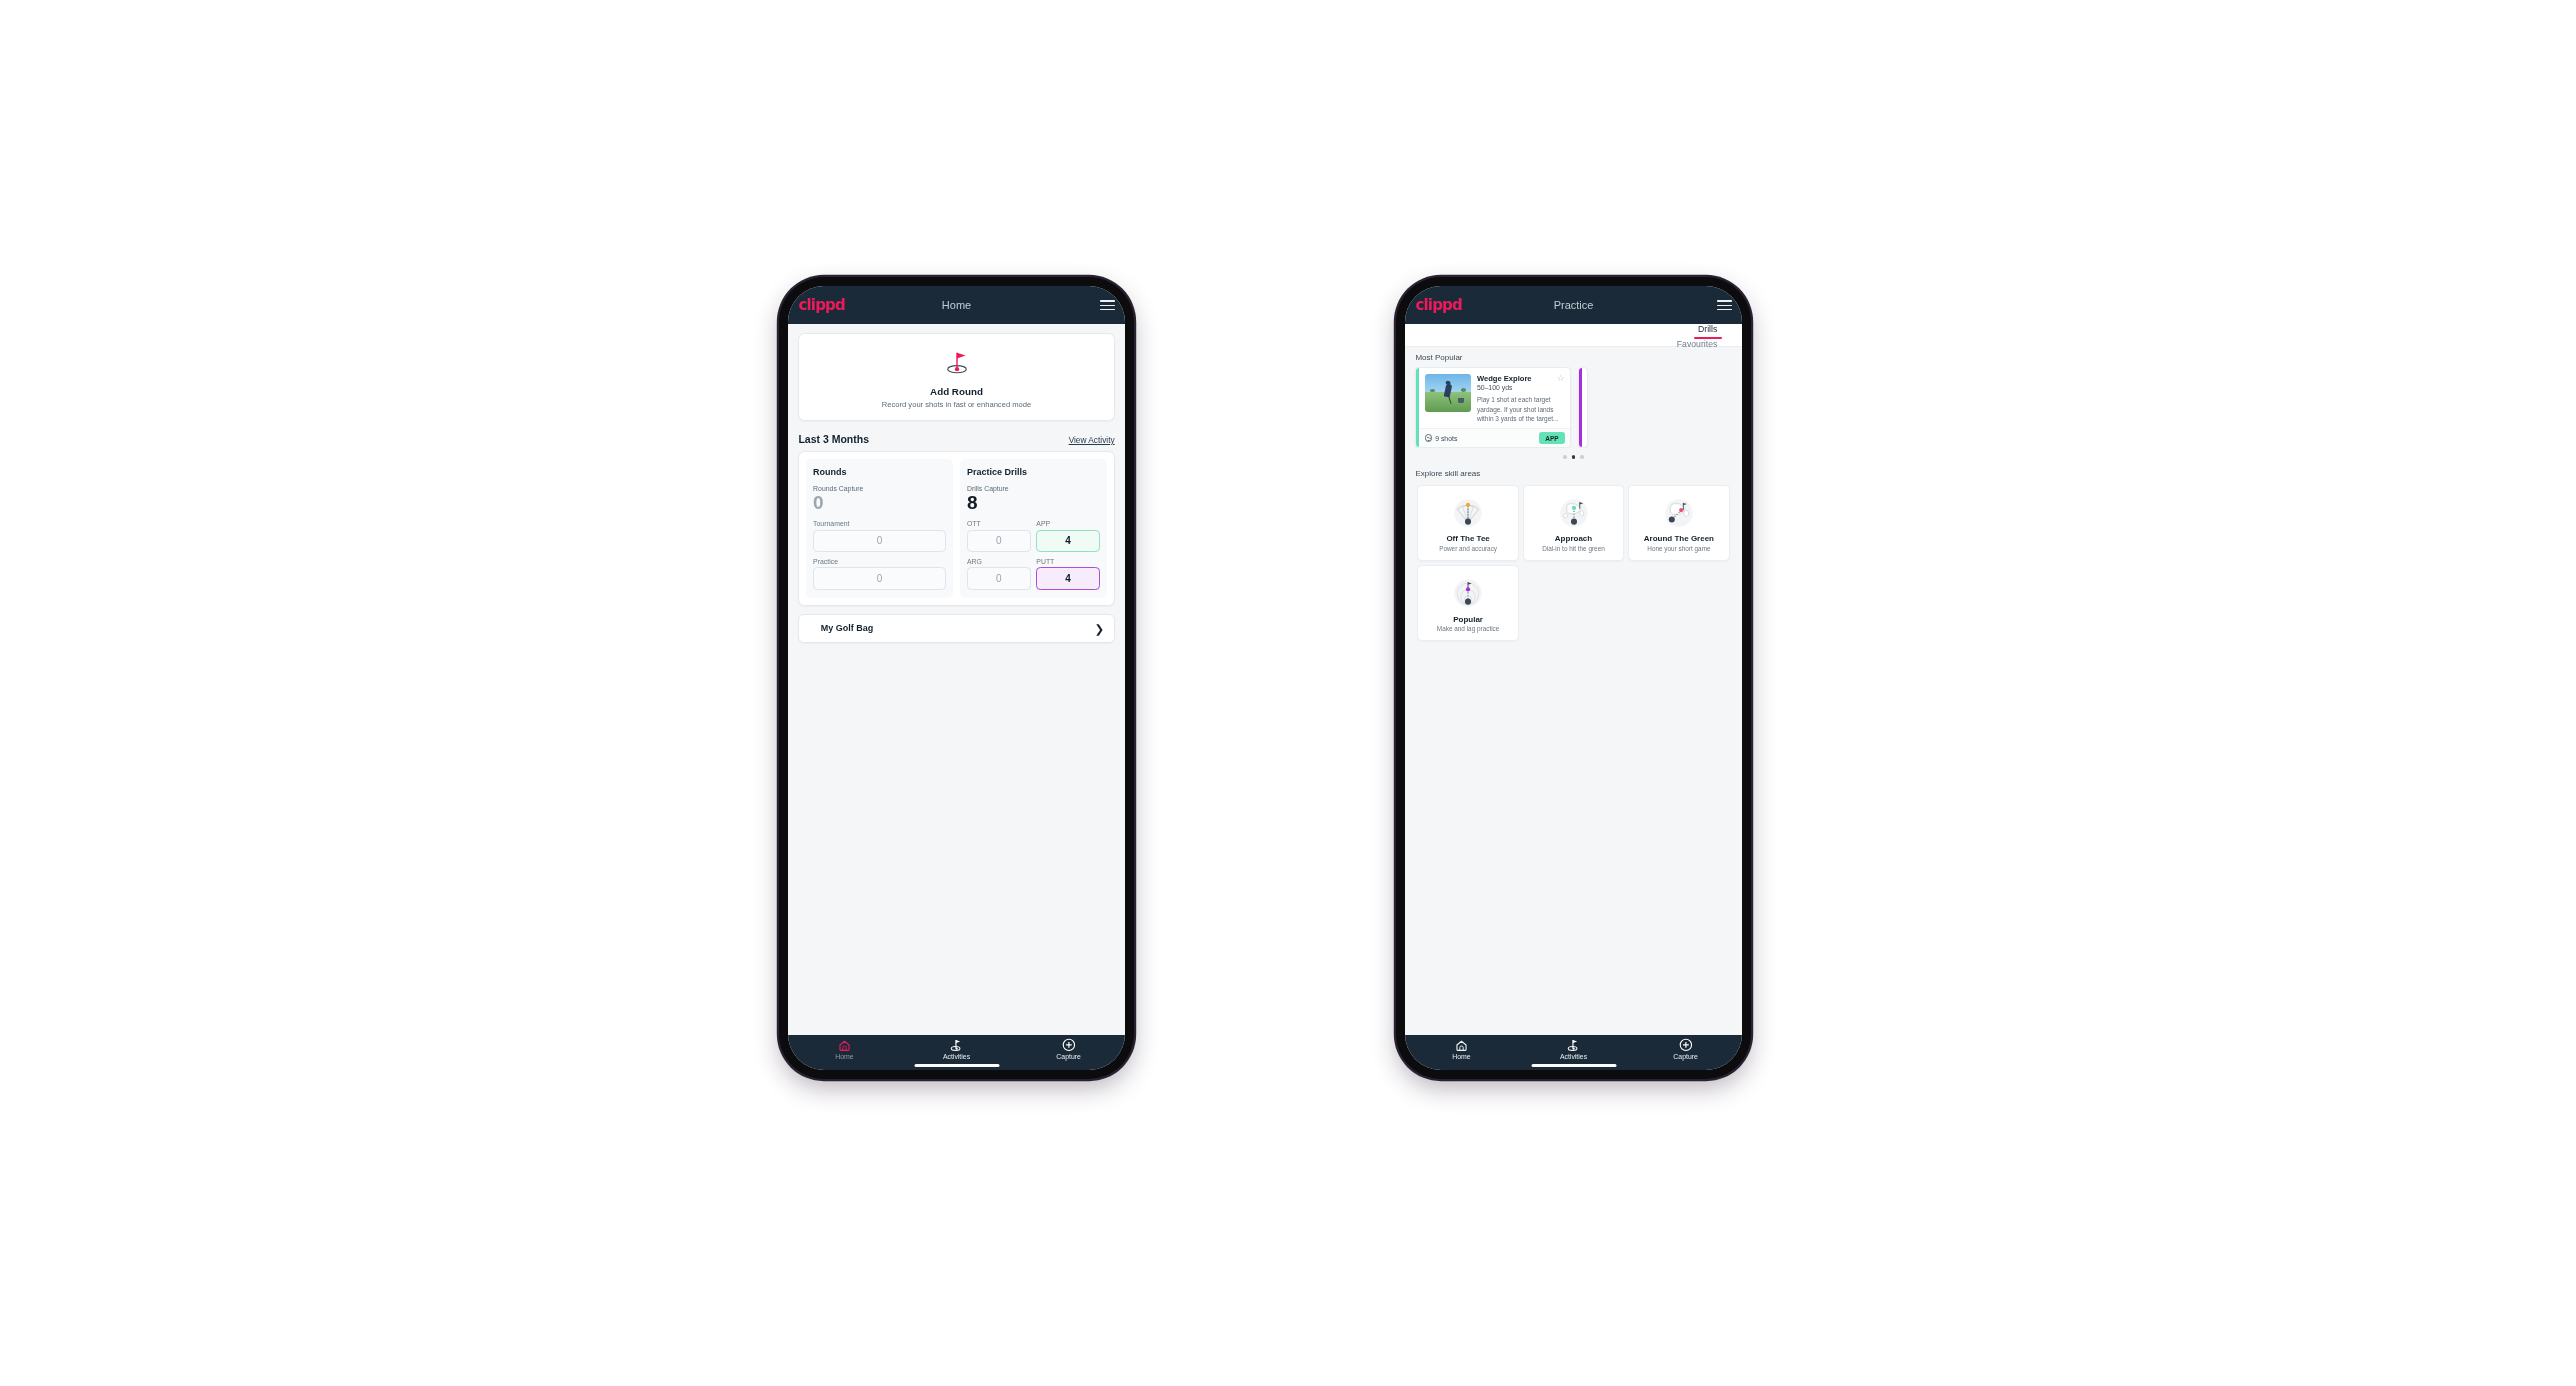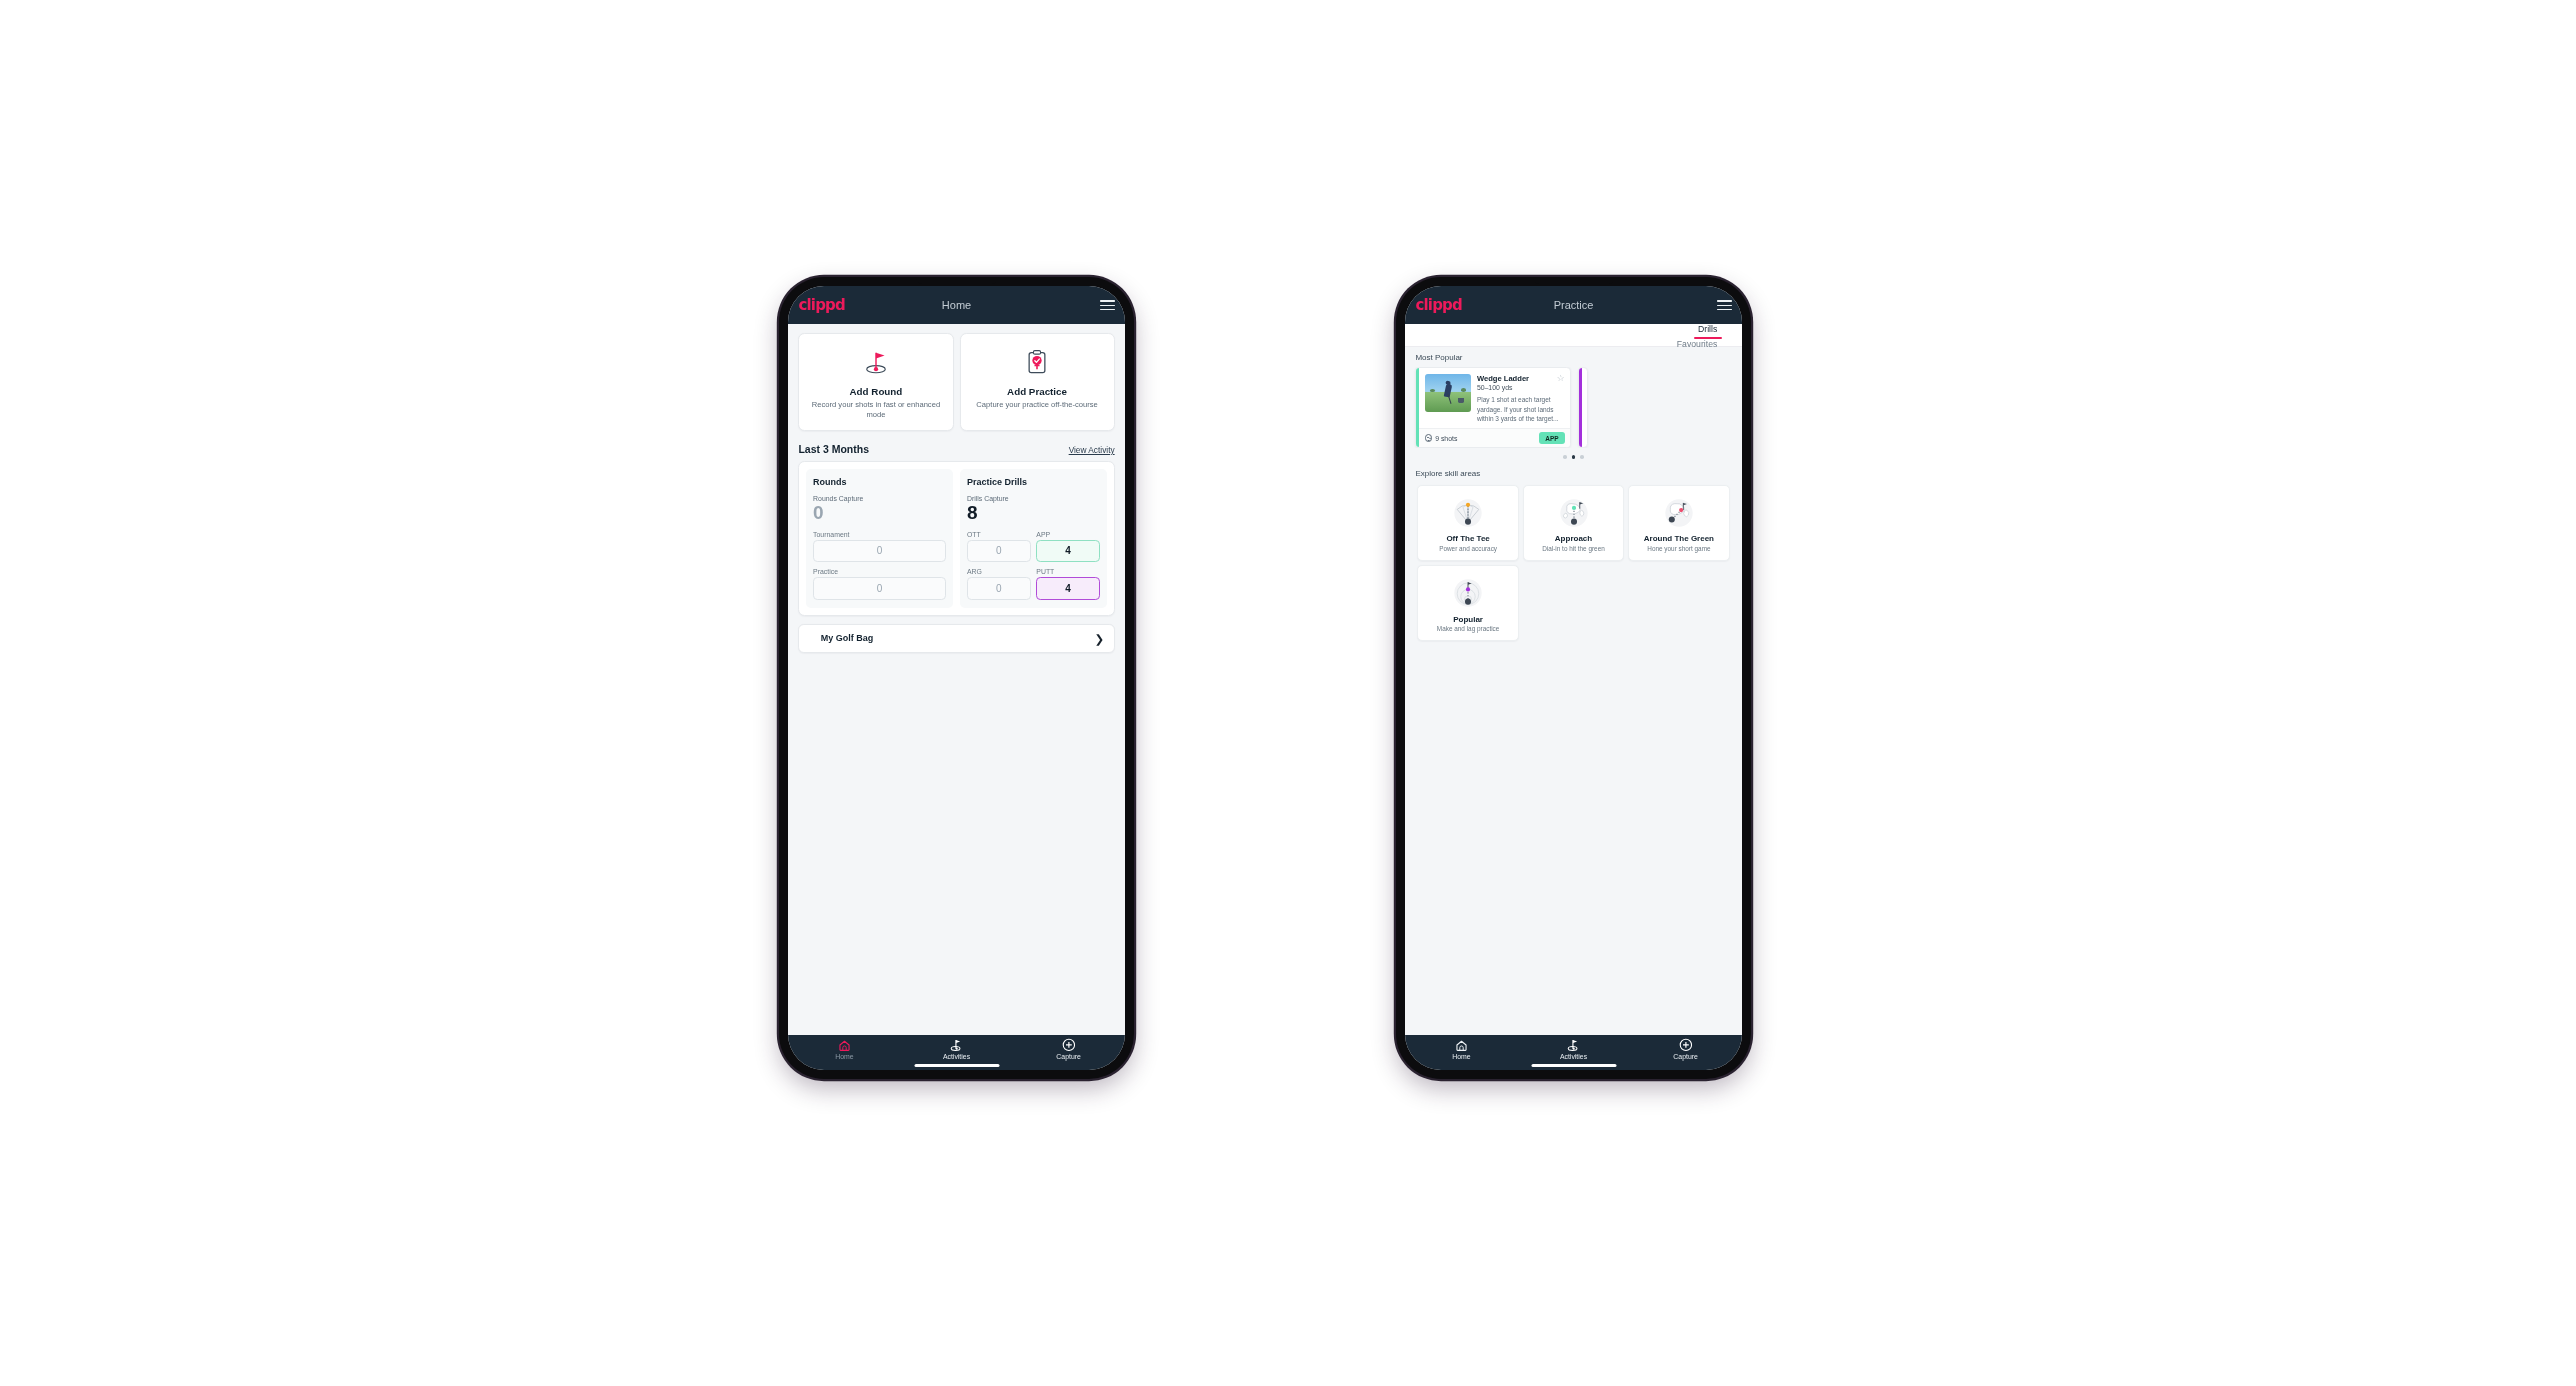--- a/index.html
+++ b/index.html
@@ -334,34 +334,20 @@
                   <ellipse cx="21" cy="31" rx="13" ry="5" fill="none" stroke="#3e4c5a" stroke-width="1.6"></ellipse>
                   <line x1="21" y1="8" x2="21" y2="31" stroke="#ed1a5b" stroke-width="2"></line>
                   <path d="M21 8 L33 12 L21 16 Z" fill="#ed1a5b"></path>
                   <circle cx="21" cy="31" r="3" fill="#ed1a5b"></circle>
                 </svg>
               </div>
               <div class="quick-title">Add Round</div>
               <div class="quick-sub">Record your shots in fast or enhanced mode</div>
             </div>
 
-            <div class="quick-card">
-              <div class="quick-icon">
-                <svg width="30" height="30" viewBox="0 0 42 42">
-                  <rect x="10" y="8" width="22" height="28" rx="3" fill="#fff" stroke="#3e4c5a" stroke-width="1.8"></rect>
-                  <rect x="16" y="5" width="10" height="5" rx="2" fill="#fff" stroke="#3e4c5a" stroke-width="1.6"></rect>
-                  <circle cx="21" cy="19" r="6.5" fill="#ed1a5b"></circle>
-                  <path d="M18 19.2 l2.2 2.3 l4-4.6" fill="none" stroke="#fff" stroke-width="1.9" stroke-linecap="round" stroke-linejoin="round"></path>
-                  <line x1="21" y1="25" x2="21" y2="31" stroke="#ed1a5b" stroke-width="2.2"></line>
-                  <line x1="17.5" y1="26" x2="24.5" y2="26" stroke="#ed1a5b" stroke-width="2.2"></line>
-                </svg>
-              </div>
-              <div class="quick-title">Add Practice</div>
-              <div class="quick-sub">Capture your practice off-the-course</div>
-            </div>
           </div>
 
           <div class="section-row">
             <div class="section-title">Last 3 Months</div>
             <a class="link">View Activity</a>
           </div>
 
           <div class="stats-card">
             <div class="stats-col">
               <div class="stats-col-title">Rounds</div>
@@ -482,21 +468,21 @@
                   <div class="thumb">
                     <div class="tree1"></div>
                       <div class="tree2"></div>
                     <div class="golfer"></div>
                       <div class="club"></div>
                       <div class="bucket"></div>
                   </div>
                   <div class="drill-meta">
                     <div class="drill-head">
                       <div>
-                        <div class="drill-name">Wedge Ladder</div>
+                        <div class="drill-name">Wedge Explore</div>
                         <div class="drill-yds">50–100 yds</div>
                       </div>
                       <div class="star">☆</div>
                     </div>
                     <div class="drill-desc">Play 1 shot at each target yardage. If your shot lands within 3 yards of the target...</div>
                   </div>
                 </div>
                 <div class="drill-foot">
                   <div class="shots">
                     <span class="ball-ico"></span>

